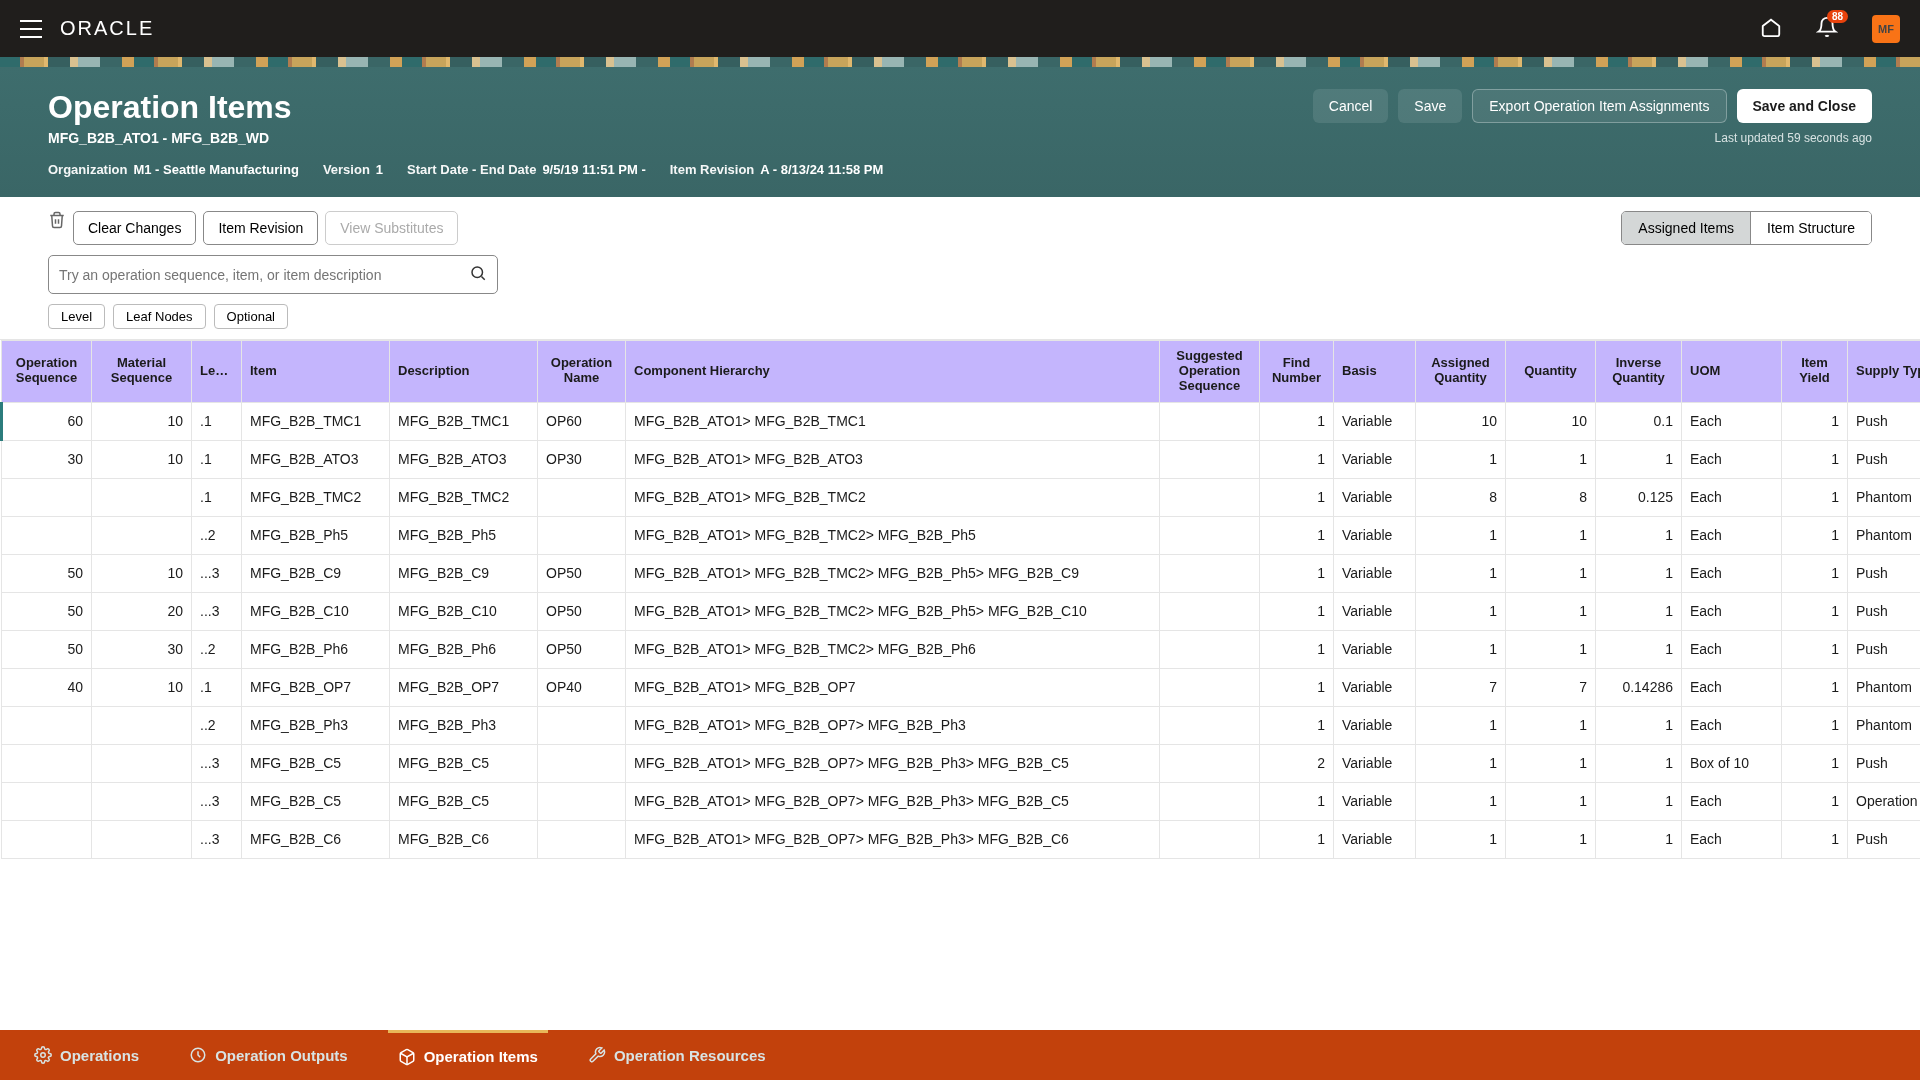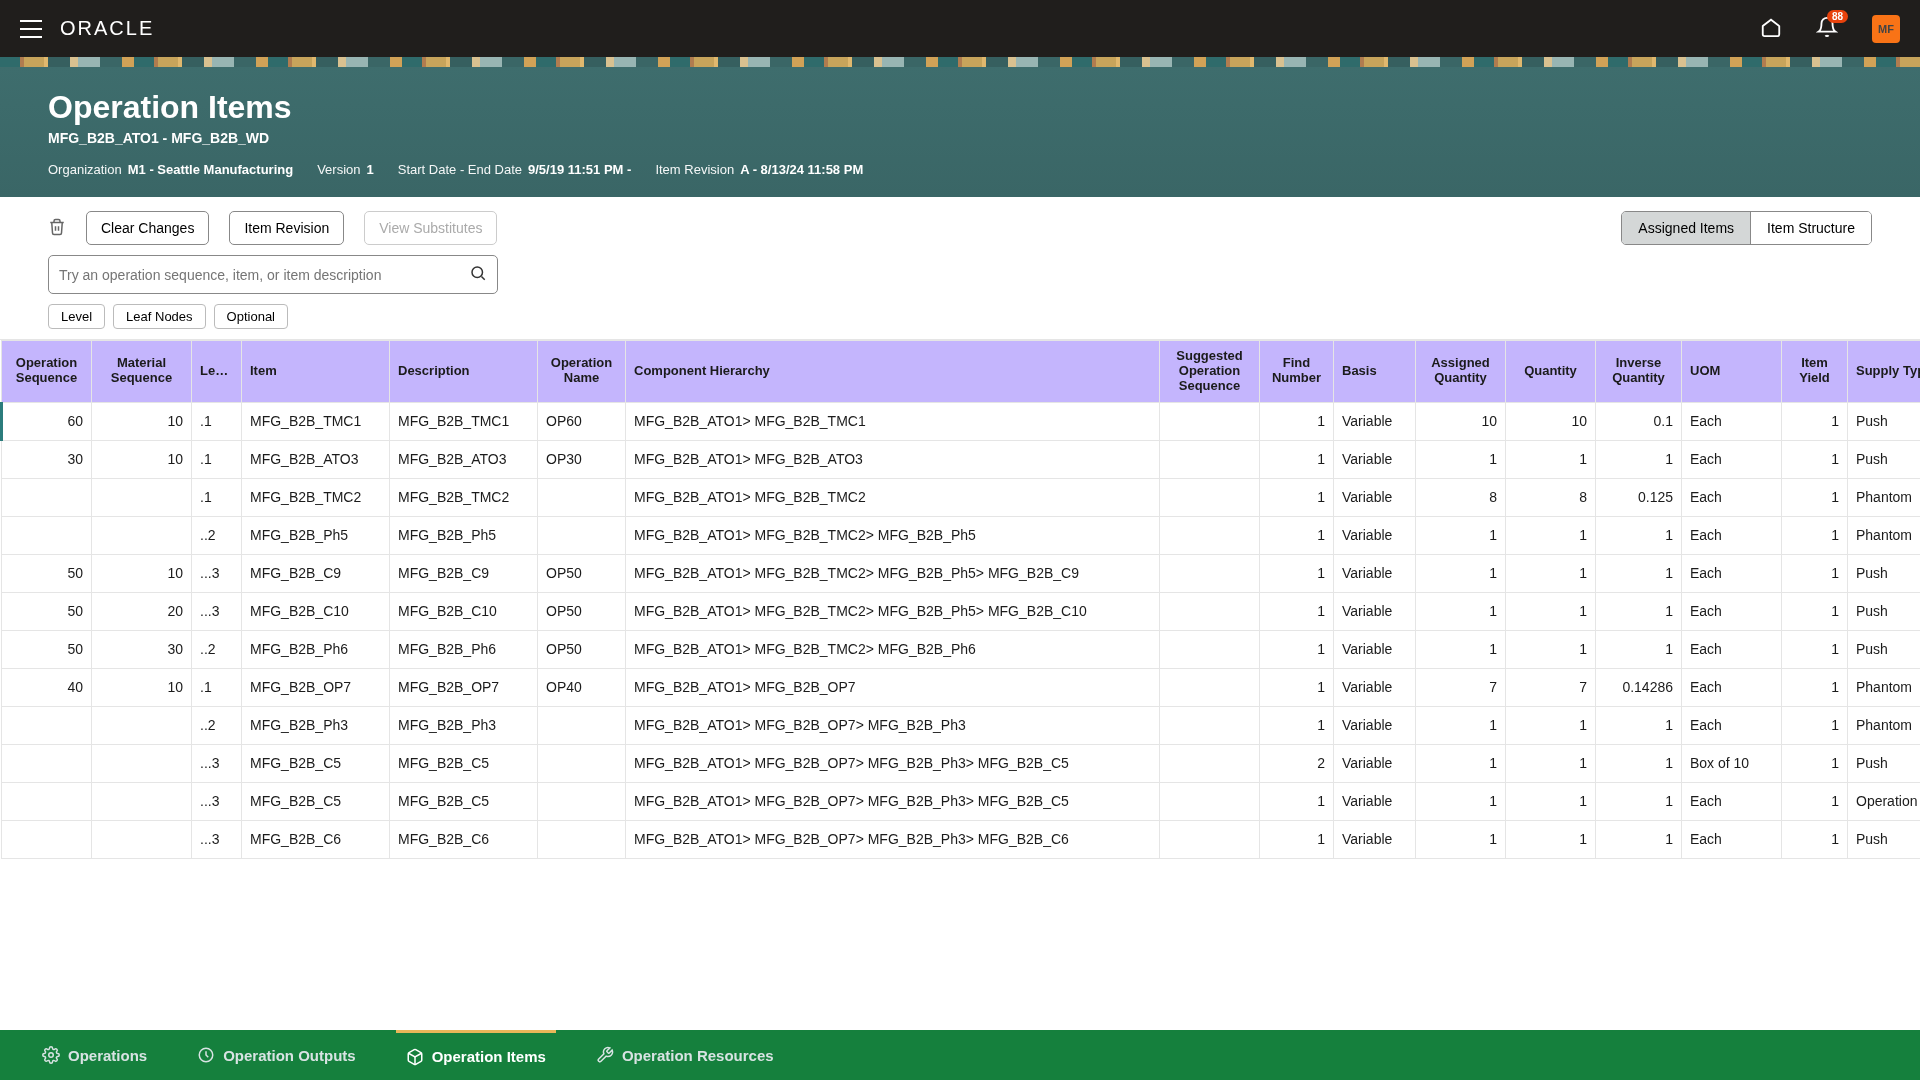--- a/index.html
+++ b/index.html
@@ -18,33 +18,33 @@
 .avatar-badge { width: 28px; height: 28px; background: #f97316; color: #444; border-radius: 4px; display: flex; align-items: center; justify-content: center; font-size: 11px; font-weight: 600; }
 
 
 .pattern-strip { height: 10px; background: repeating-linear-gradient(90deg, #2f6b6b 0 20px, #b07c4f 20px 24px, #c7a45b 24px 44px, #e0b86e 44px 48px, #365f5f 48px 70px, #d9c190 70px 78px, #98b5b3 78px 100px, #3a6666 100px 122px, #d1a257 122px 134px); }
 
 
 .page-header { background: linear-gradient(180deg, #3e6d6d 0%, #3a6666 100%); color: #fff; padding: 22px 48px 20px 48px; display: flex; justify-content: space-between; }
 .header-left h1 { font-size: 32px; font-weight: 700; margin-bottom: 4px; }
 .subtitle { font-size: 14px; font-weight: 600; margin-bottom: 16px; }
 .meta-row { font-size: 13px; display: flex; gap: 24px; }
-.meta-row span.label { font-weight: 400; opacity: 0.95; margin-right: 6px; text-align: right; }
+.meta-row span.label { font-weight: 700; opacity: 0.95; margin-right: 6px; text-align: right; }
 .meta-row span.val { font-weight: 600; }
 .header-right { text-align: right; }
 .action-row { display: flex; gap: 10px; margin-bottom: 8px; }
 .btn { padding: 8px 16px; border-radius: 6px; font-size: 14px; border: none; cursor: pointer; }
 .btn-ghost { background: rgba(255,255,255,0.1); color: #fff; }
 .btn-outline { background: rgba(255,255,255,0.08); color: #fff; border: 1px solid rgba(255,255,255,0.3); }
 .btn-primary { background: #fff; color: #1b1b1b; font-weight: 600; }
 .last-updated { font-size: 12px; color: #d8e3e3; }
 
 
 .toolbar { display: flex; align-items: center; padding: 14px 48px 10px 48px; gap: 12px; justify-content: space-between; }
-.toolbar-left { display: flex; align-items: center; gap: 20px; }
+.toolbar-left { display: flex; align-items: flex-start; gap: 7px; }
 .tb-btn { padding: 8px 14px; border: 1px solid #888; border-radius: 5px; background: #fff; font-size: 14px; cursor: pointer; }
 .tb-btn.disabled { color: #aaa; border-color: #ccc; cursor: default; }
 .trash-icon { width: 18px; height: 18px; cursor: pointer; }
 .toggle-group { display: flex; border: 1px solid #888; border-radius: 5px; overflow: hidden; }
 .toggle-group button { padding: 8px 16px; background: #fff; border: none; font-size: 14px; cursor: pointer; }
 .toggle-group button.active { background: #d4d7d7; }
 .toggle-group button + button { border-left: 1px solid #888; }
 
 
 .search-wrap { padding: 0 48px 10px 48px; }
@@ -72,21 +72,21 @@
 col.c-qty { width: 90px; }
 col.c-invqty { width: 86px; }
 col.c-uom { width: 100px; }
 col.c-yield { width: 66px; }
 col.c-supply { width: 94px; }
 td.num { text-align: right; }
 tr.sel td:first-child { border-left: 3px solid #2b7c7c; }
 tbody tr { height: 38px; }
 
 
-.bottom-tabs { position: fixed; bottom: 0; left: 0; right: 0; height: 50px; background: #15803d; display: flex; align-items: center; padding: 0 32px; gap: 30px; }
+.bottom-tabs { position: fixed; bottom: 0; left: 0; right: 0; height: 50px; background: #c2410c; display: flex; align-items: center; padding: 0 24px; gap: 30px; }
 .bt-item { display: flex; align-items: center; gap: 8px; color: #d8e3e3; font-size: 15px; font-weight: 600; cursor: pointer; height: 100%; padding: 0 10px; }
 .bt-item.active { color: #fff; border-top: 3px solid #e8b759; }
 .bt-item svg { width: 18px; height: 18px; }
 </style>
 </head>
 <body>
 
 <div class="topbar">
   <div class="topbar-left">
     <div class="hamburger">
@@ -117,20 +117,29 @@
 <div class="page-header">
   <div class="header-left">
     <h1>Operation Items</h1>
     <div class="subtitle">MFG_B2B_ATO1 - MFG_B2B_WD</div>
     <div class="meta-row">
       <div><span class="label">Organization</span><span class="val">M1 - Seattle Manufacturing</span></div>
       <div><span class="label">Version</span><span class="val">1</span></div>
       <div><span class="label">Start Date - End Date</span><span class="val">9/5/19 11:51 PM -</span></div>
       <div><span class="label">Item Revision</span><span class="val">A - 8/13/24 11:58 PM</span></div>
     </div>
+  </div>
+  <div class="header-right">
+    <div class="action-row">
+      <button class="btn btn-ghost">Cancel</button>
+      <button class="btn btn-ghost">Save</button>
+      <button class="btn btn-outline">Export Operation Item Assignments</button>
+      <button class="btn btn-primary">Save and Close</button>
+    </div>
+    <div class="last-updated">Last updated 59 seconds ago</div>
   </div>
 </div>
 
 <div class="toolbar">
   <div class="toolbar-left">
     <span>
       <svg class="trash-icon" viewBox="0 0 24 24" fill="none" stroke="#666" stroke-width="2">
           <polyline points="3 6 5 6 21 6"></polyline>
           <path d="M19 6l-1 14a2 2 0 0 1-2 2H8a2 2 0 0 1-2-2L5 6"></path>
           <path d="M10 11v6M14 11v6"></path>

